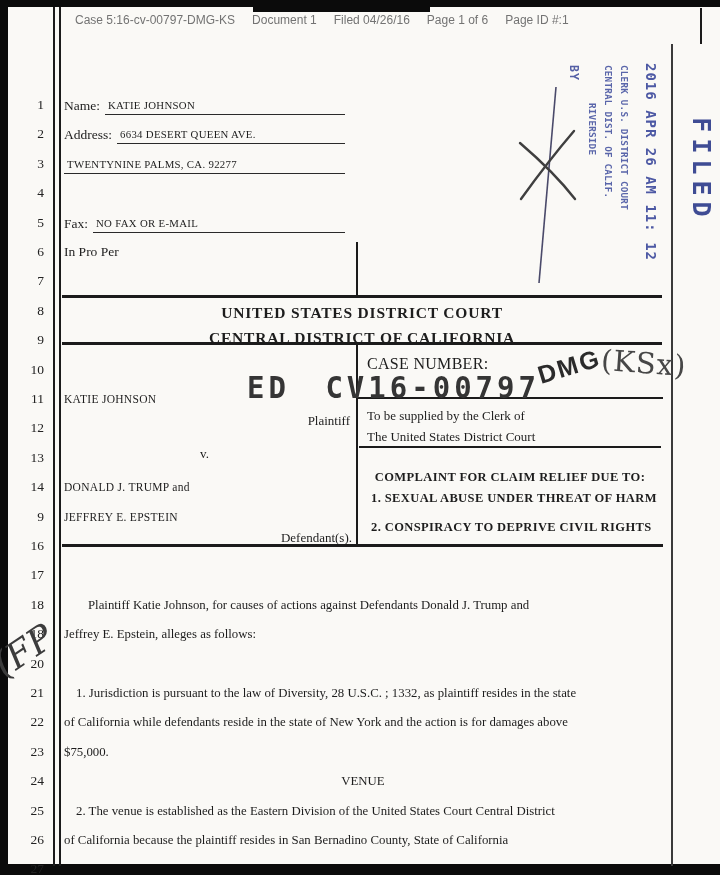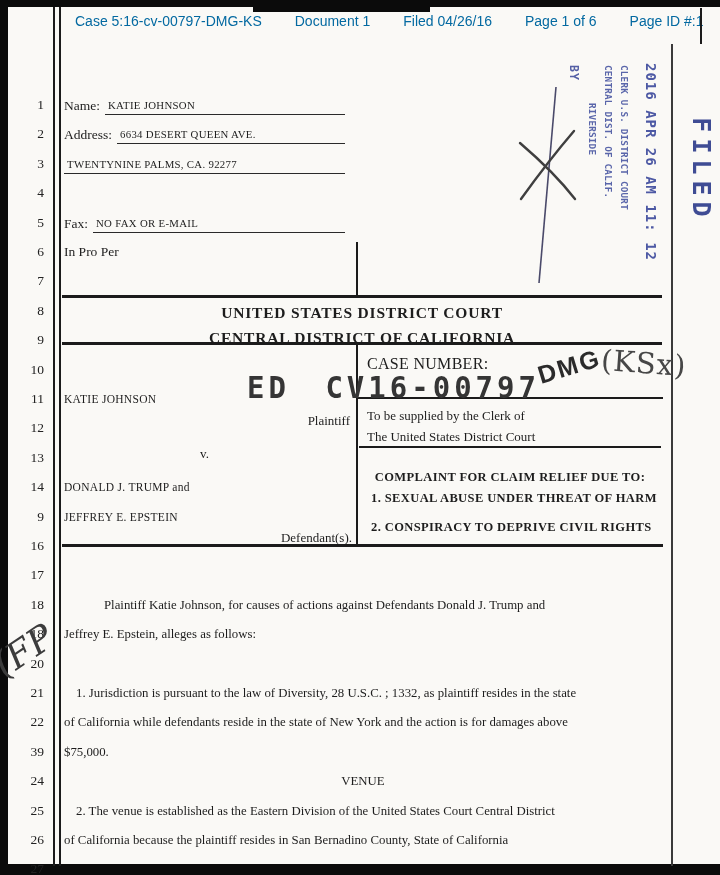--- a/index.html
+++ b/index.html
@@ -7,22 +7,22 @@
     position:relative; width:720px; height:875px; margin:0 auto;
     background:#faf9f6; overflow:hidden;
     font-family:"Liberation Serif", serif; color:#1d1d1d;
   }
   .abs { position:absolute; line-height:20px; white-space:nowrap; }
 
   
   .edge { position:absolute; background:#0b0b0b; }
 
   
-  .ecf-header { position:absolute; left:75px; top:13px; display:flex; gap:33px;
-    font-family:"Liberation Sans", sans-serif; font-size:14px; color:#0369a1; }
+  .ecf-header { position:absolute; left:75px; top:13px; display:flex; gap:17px;
+    font-family:"Liberation Sans", sans-serif; font-size:12px; color:#737373; }
   .hline { position:absolute; background:#1b1b1b; }
   .vline { position:absolute; background:#1b1b1b; }
 
   
   .lnum { position:absolute; left:14px; width:30px; text-align:right;
     font-size:13.5px; line-height:20px; color:#222; }
 
   
   .frow { position:absolute; display:flex; align-items:flex-end; height:21px; }
   .frow .lbl { font-size:13.5px; padding-right:5px; line-height:18px; }
@@ -104,21 +104,21 @@
       <div class="lnum" style="top: 447.8px;">13</div>
       <div class="lnum" style="top: 477.2px;">14</div>
       <div class="lnum" style="top: 506.6px;">9</div>
       <div class="lnum" style="top: 536px;">16</div>
       <div class="lnum" style="top: 565.4px;">17</div>
       <div class="lnum" style="top: 594.8px;">18</div>
       <div class="lnum" style="top: 624.2px;">18</div>
       <div class="lnum" style="top: 653.6px;">20</div>
       <div class="lnum" style="top: 683px;">21</div>
       <div class="lnum" style="top: 712.4px;">22</div>
-      <div class="lnum" style="top: 741.8px;">39</div>
+      <div class="lnum" style="top: 741.8px;">23</div>
       <div class="lnum" style="top: 771.2px;">24</div>
       <div class="lnum" style="top: 800.6px;">25</div>
       <div class="lnum" style="top: 830px;">26</div>
       <div class="lnum" style="top: 859.4px;">27</div>
     </div>
 
   <div class="frow" style="left:64px;top:94px;width:281px;">
     <span class="lbl">Name:</span>
     <span class="val">KATIE JOHNSON</span>
   </div>
@@ -175,21 +175,21 @@
     </div>
     <div class="filed-by">BY</div>
   </div>
 
   <svg width="720" height="875" viewBox="0 0 720 875" style="position:absolute;left:0;top:0;pointer-events:none;">
     <path d="M556,87 C551,150 545,215 539,283" stroke="#4a4a6a" stroke-width="1.6" fill="none"></path>
     <path d="M574,131 C556,152 539,174 521,199" stroke="#3f3f3f" stroke-width="2.4" fill="none" stroke-linecap="round"></path>
     <path d="M520,143 C541,161 561,181 575,199" stroke="#3f3f3f" stroke-width="2.4" fill="none" stroke-linecap="round"></path>
   </svg>
 
-  <div class="abs body-line" style="left:104px;top:595px;">Plaintiff Katie Johnson, for causes of actions against Defendants Donald J. Trump and</div>
+  <div class="abs body-line" style="left:88px;top:595px;">Plaintiff Katie Johnson, for causes of actions against Defendants Donald J. Trump and</div>
   <div class="abs body-line" style="left:64px;top:624px;">Jeffrey E. Epstein, alleges as follows:</div>
   <div class="abs body-line" style="left:76px;top:683px;">1. Jurisdiction is pursuant to the law of Diversity, 28 U.S.C. ; 1332, as plaintiff resides in the state</div>
   <div class="abs body-line" style="left:64px;top:712px;">of California while defendants reside in the state of New York and the action is for damages above</div>
   <div class="abs body-line" style="left:64px;top:742px;">$75,000.</div>
   <div class="abs body-line centered" style="left:64px;top:771px;width:598px;">VENUE</div>
   <div class="abs body-line" style="left:76px;top:801px;">2.  The venue is established as the Eastern Division of the United States Court Central District</div>
   <div class="abs body-line" style="left:64px;top:830px;">of California because the plaintiff resides in San Bernadino County, State of California</div>
 
 </div>
 

